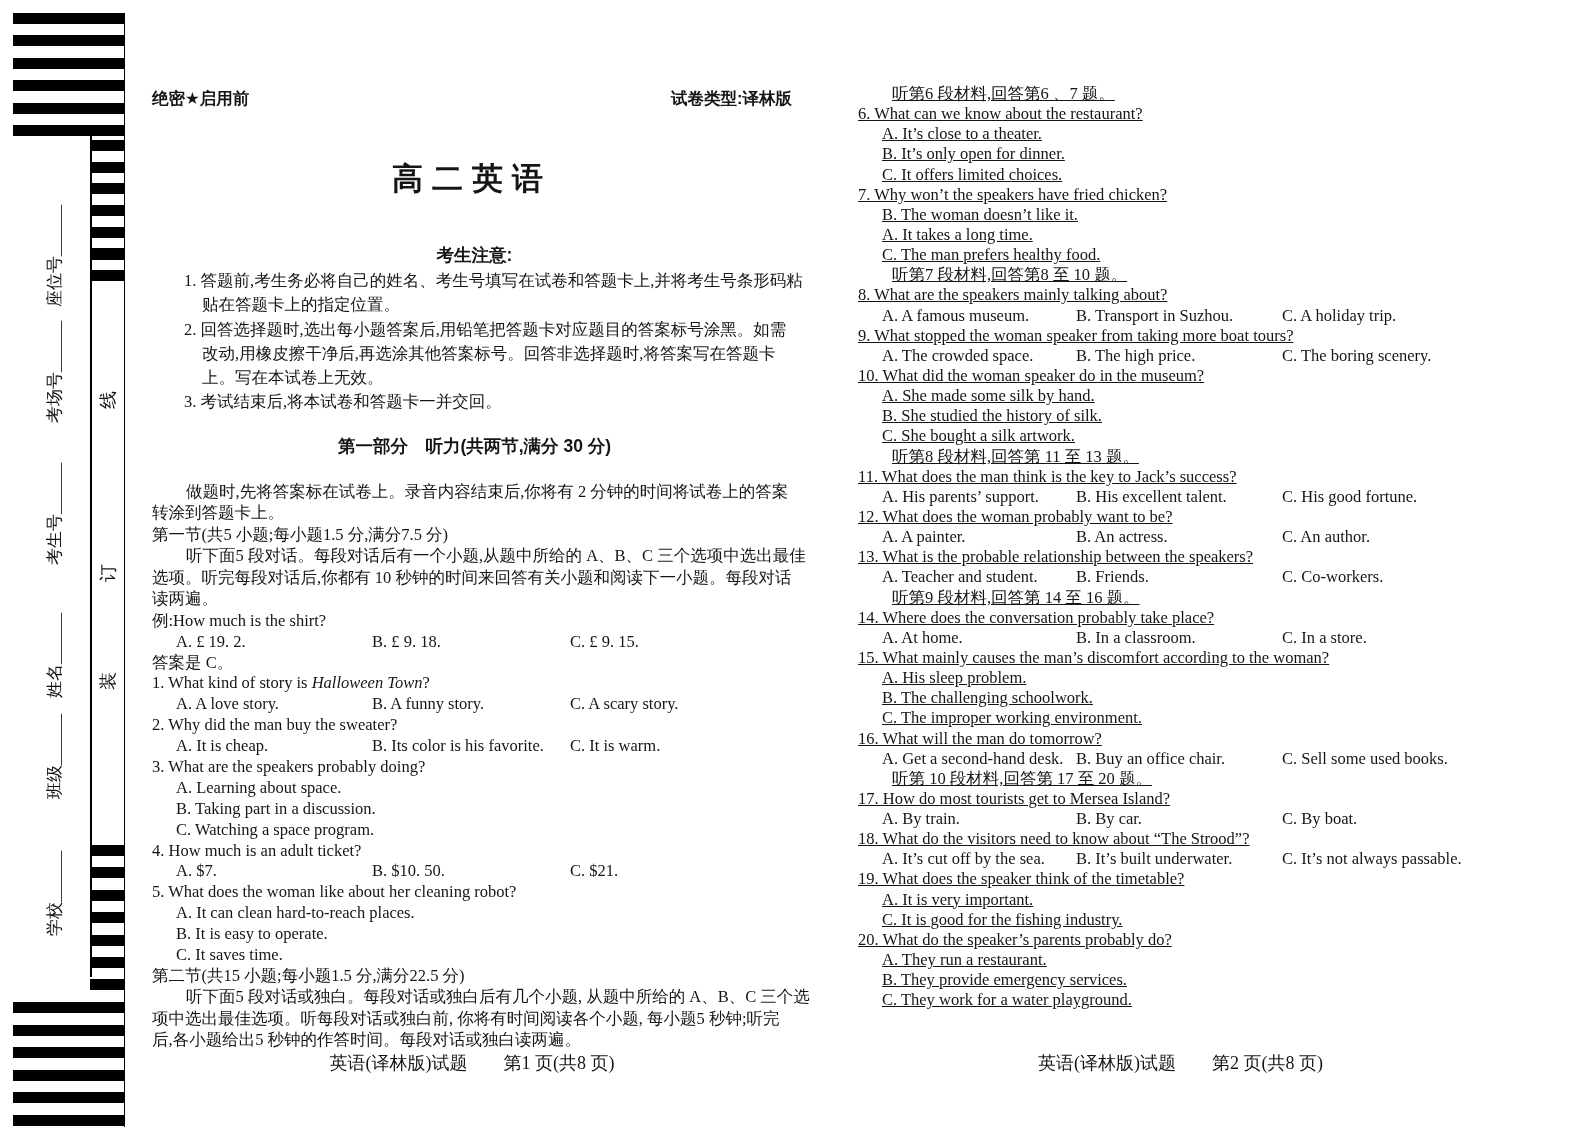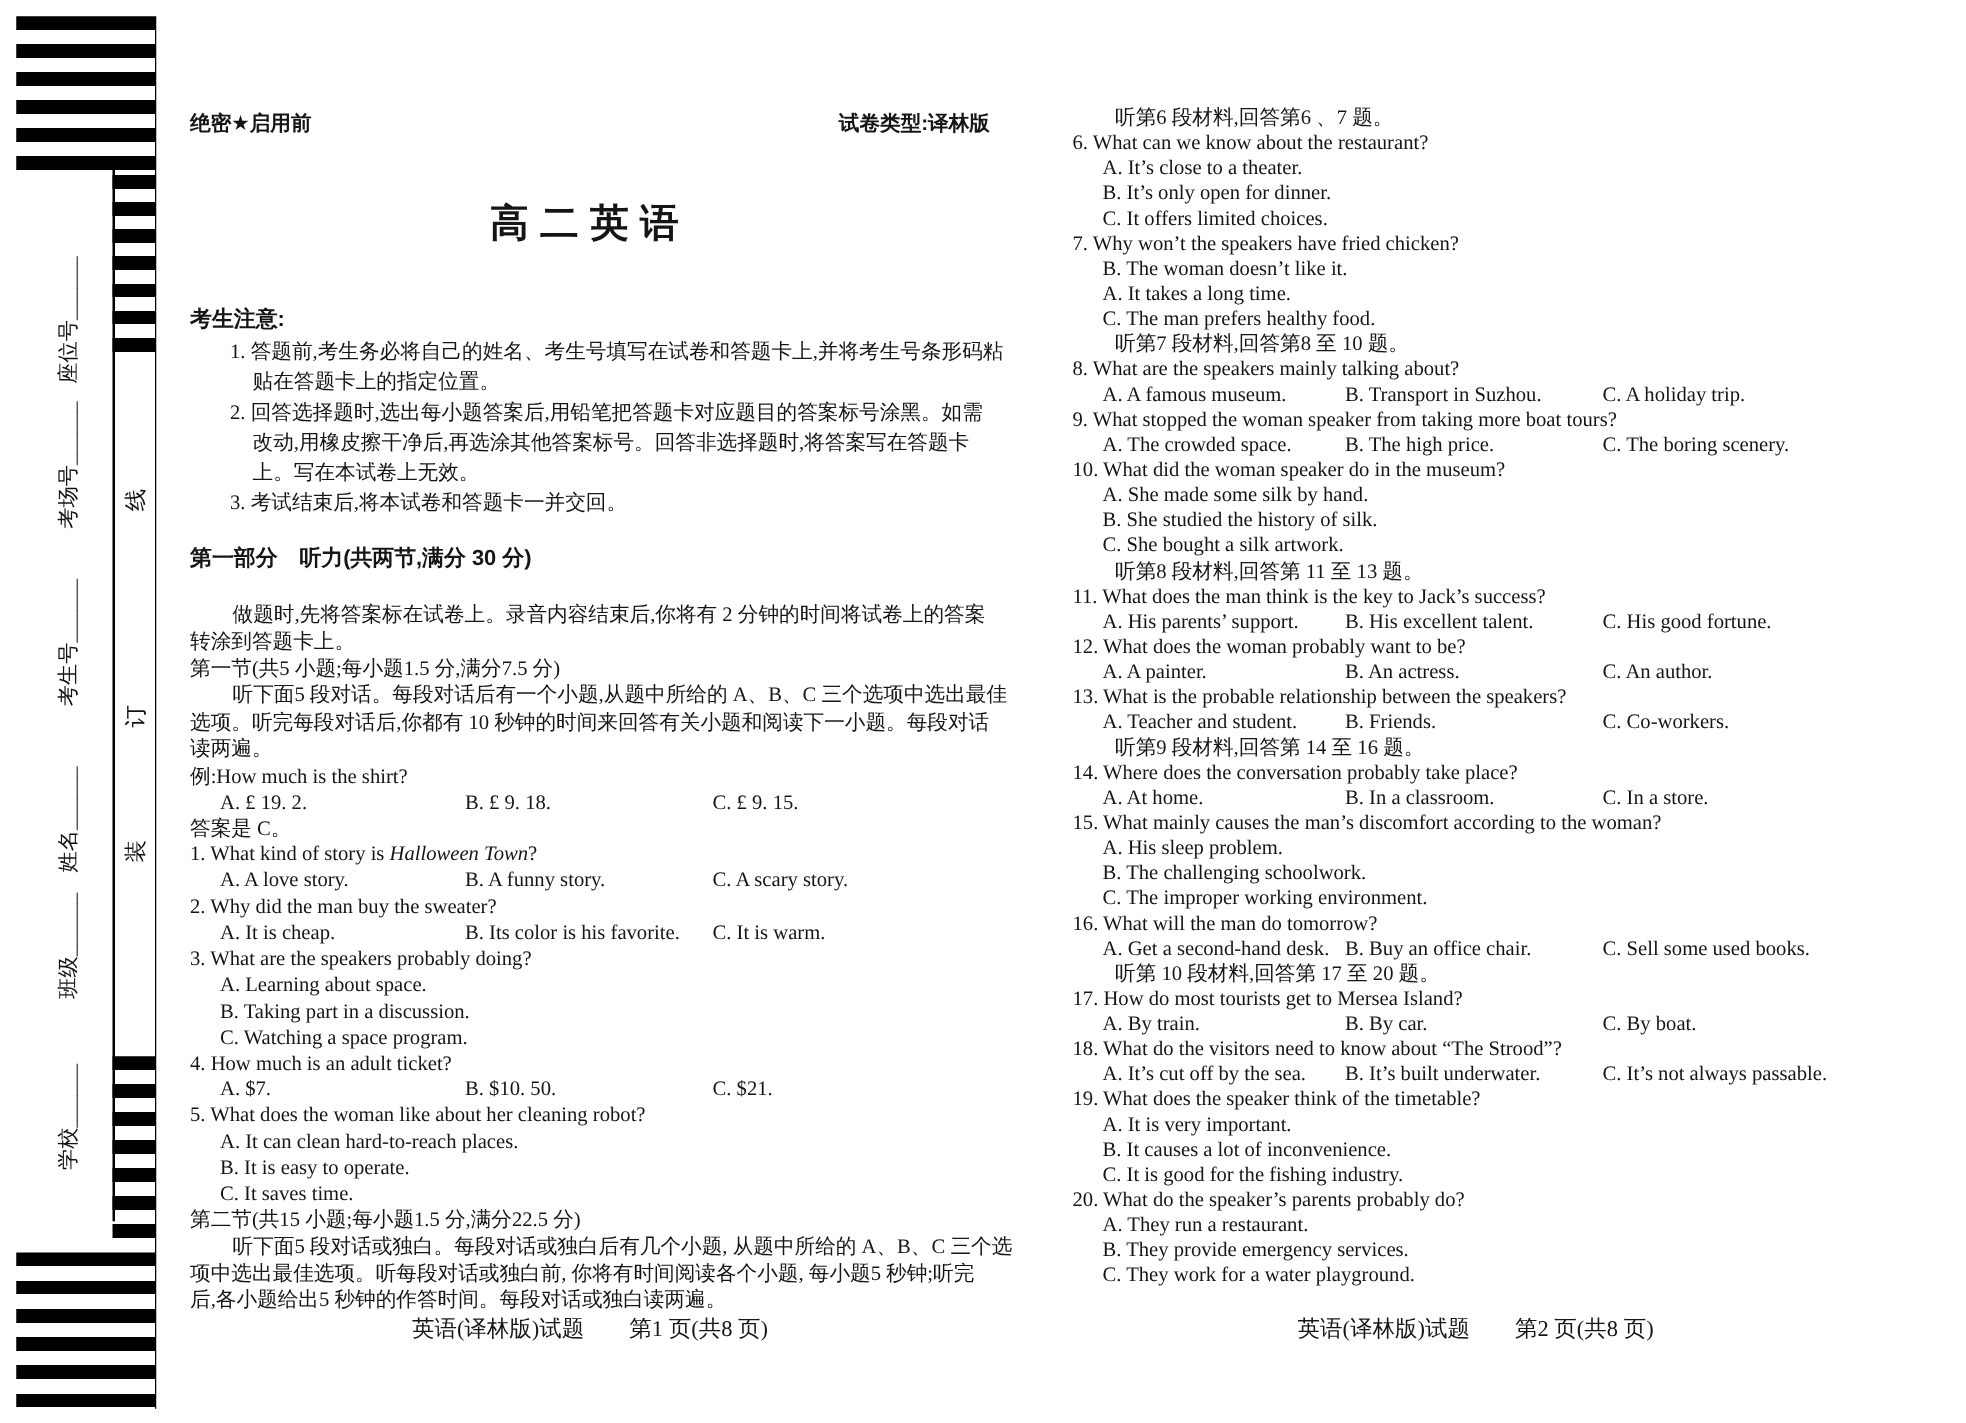--- a/index.html
+++ b/index.html
@@ -38,28 +38,28 @@
   .hdr{position:absolute;left:152px;top:88px;width:640px;height:22px;
     font-family:"Liberation Sans","DejaVu Sans",sans-serif;font-weight:700;font-size:16.5px;}
   .hdr .left{float:left;}
   .hdr .right{float:right;}
   .main-title{position:absolute;left:152px;top:158px;width:640px;height:40px;
     text-align:center;font-family:"Liberation Sans","DejaVu Sans",sans-serif;
     font-weight:700;font-size:31px;letter-spacing:9px;}
   
   .page{position:absolute;font-size:16.5px;line-height:1;}
   .p1{left:152px;top:247px;width:645px;}
-  .p2{left:858px;top:86px;width:648px;}
+  .p2{left:858px;top:86px;width:648px;text-decoration:underline;}
   .ln{position:relative;height:20.9px;white-space:pre;}
   .ln.zh{height:21.5px;}
   .ln.zhi{padding-left:34px;}
   .ln.n{height:24.3px;padding-left:32px;}
   .ln.nc{height:24.3px;padding-left:50px;}
   .ln.h{font-family:"Liberation Sans","DejaVu Sans",sans-serif;font-weight:700;
-        font-size:17.5px;height:26px;}
+        font-size:17.5px;height:26px;text-align:center;}
   .ln.part{height:46px;padding-top:19px;}
   .ln.opt{padding-left:24px;}
   .ln.cue{padding-left:34px;}
   .ln.r{height:20.15px;}
   .col{position:absolute;top:0;}
   .c0{left:24px}.c1{left:220px}.c2{left:418px}
   .p2 .c1{left:218px}.p2 .c2{left:424px}
   .it{font-style:italic;}
   .footer{position:absolute;top:1051px;height:20px;text-align:center;font-size:18px;}
   .footer.f-p1{left:152px;width:640px;}
@@ -155,21 +155,20 @@
     <div class="ln r opt">C. The improper working environment.</div>
     <div class="ln r">16. What will the man do tomorrow?</div>
     <div class="ln r"><span class="col c0">A. Get a second-hand desk.</span><span class="col c1">B. Buy an office chair.</span><span class="col c2">C. Sell some used books.</span></div>
     <div class="ln r cue">听第 10 段材料,回答第 17 至 20 题。</div>
     <div class="ln r">17. How do most tourists get to Mersea Island?</div>
     <div class="ln r"><span class="col c0">A. By train.</span><span class="col c1">B. By car.</span><span class="col c2">C. By boat.</span></div>
     <div class="ln r">18. What do the visitors need to know about “The Strood”?</div>
     <div class="ln r"><span class="col c0">A. It’s cut off by the sea.</span><span class="col c1">B. It’s built underwater.</span><span class="col c2">C. It’s not always passable.</span></div>
     <div class="ln r">19. What does the speaker think of the timetable?</div>
     <div class="ln r opt">A. It is very important.</div>
-    <div class="ln r opt">B. It causes a lot of inconvenience.</div>
     <div class="ln r opt">C. It is good for the fishing industry.</div>
     <div class="ln r">20. What do the speaker’s parents probably do?</div>
     <div class="ln r opt">A. They run a restaurant.</div>
     <div class="ln r opt">B. They provide emergency services.</div>
     <div class="ln r opt">C. They work for a water playground.</div>
   </div>
 
 <div class="footer f-p1">英语(译林版)试题　　第1 页(共8 页)</div>
 <div class="footer f-p2">英语(译林版)试题　　第2 页(共8 页)</div>
 

